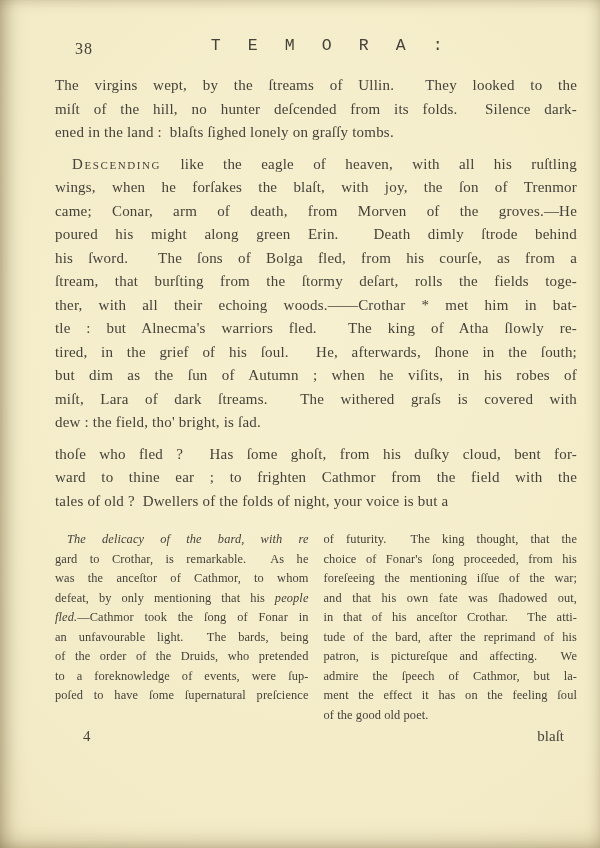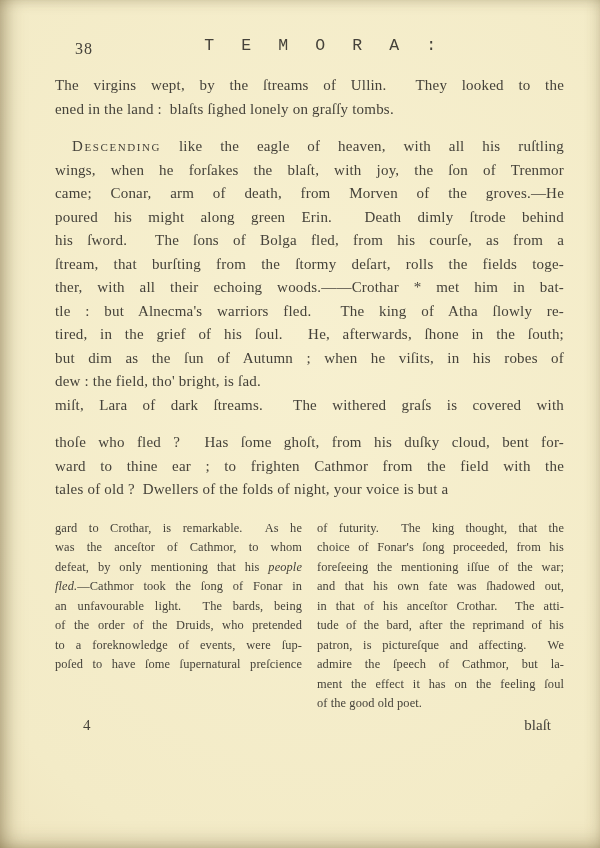--- a/index.html
+++ b/index.html
@@ -7,28 +7,28 @@
     width:600px;height:848px;position:relative;overflow:hidden;
     background:radial-gradient(130% 115% at 52% 40%, #f7f0d0 0%, #f3ebc7 55%, #ecdfb6 85%, #e2d5a4 100%);
     font-family:"Liberation Serif", serif;
     color:#45423a;
   }
   .vignette{position:absolute;inset:0;pointer-events:none;
     box-shadow:inset 14px 0 22px -12px rgba(92,74,36,.55),
                inset 0 -14px 24px -14px rgba(92,74,36,.40),
                inset -9px 0 18px -12px rgba(92,74,36,.30),
                inset 0 9px 16px -12px rgba(92,74,36,.22);}
-  .inner{position:relative;padding:36px 36px 0 55px;}
+  .inner{position:relative;padding:36px 23px 0 55px;}
   .header{position:relative;height:26px;}
   .page-num{position:absolute;left:20px;top:4px;font-size:16px;letter-spacing:1px;}
   .title{position:absolute;left:0;right:0;top:0;text-align:center;
     font-size:16.5px;letter-spacing:.52em;padding-left:30px;font-family:Liberation Mono, monospace;}
   .bodytext{margin-top:12px;}
   .para{margin-top:0;}
-  .para + .para{margin-top:14px;}
+  .para + .para{margin-top:8px;}
   .line{font-size:15px;line-height:23.5px;letter-spacing:.2px;
     text-align:justify;text-align-last:justify;}
   .line.final{text-align-last:left;}
   .lead{font-variant:small-caps;letter-spacing:1.6px;}
   .it{font-style:italic;}
   .footnote{display:flex;gap:15px;margin-top:17px;}
   .fcol{flex:1;min-width:0;}
   .footnote .line{font-size:12.4px;line-height:19.5px;letter-spacing:.1px;}
   .sigrow{display:flex;justify-content:space-between;margin-top:3px;
     font-size:15px;}
@@ -40,44 +40,46 @@
 
 <div class="page">
   <div class="inner">
     <div class="header">
       <span class="page-num">38</span>
       <span class="title">T E M O R A :</span>
     </div>
     <div class="bodytext">
         <div class="para">
           <div class="line">The virgins wept, by the ſtreams of Ullin.&nbsp; They looked to the</div>
+          <div class="line">miſt of the hill, no hunter deſcended from its folds.&nbsp; Silence dark-</div>
           <div class="line final">ened in the land :&nbsp; blaſts ſighed lonely on graſſy tombs.</div>
         </div>
         <div class="para">
           <div class="line" style="text-indent: 17px;"><span class="lead">Descending</span> like the eagle of heaven, with all his ruſtling</div>
           <div class="line">wings, when he forſakes the blaſt, with joy, the ſon of Trenmor</div>
           <div class="line">came; Conar, arm of death, from Morven of the groves.—He</div>
           <div class="line">poured his might along green Erin.&nbsp; Death dimly ſtrode behind</div>
           <div class="line">his ſword.&nbsp; The ſons of Bolga fled, from his courſe, as from a</div>
           <div class="line">ſtream, that burſting from the ſtormy deſart, rolls the fields toge-</div>
           <div class="line">ther, with all their echoing woods.——Crothar * met him in bat-</div>
           <div class="line">tle : but Alnecma's warriors fled.&nbsp; The king of Atha ſlowly re-</div>
           <div class="line">tired, in the grief of his ſoul.&nbsp; He, afterwards, ſhone in the ſouth;</div>
           <div class="line">but dim as the ſun of Autumn ; when he viſits, in his robes of</div>
+          <div class="line">miſt, Lara of dark ſtreams.&nbsp; The withered graſs is covered with</div>
           <div class="line final">dew : the field, tho' bright, is ſad.</div>
-          <div class="line">miſt, Lara of dark ſtreams.&nbsp; The withered graſs is covered with</div>
         </div>
         <div class="para">
           <div class="line">thoſe who fled ?&nbsp; Has ſome ghoſt, from his duſky cloud, bent for-</div>
           <div class="line">ward to thine ear ; to frighten Cathmor from the field with the</div>
           <div class="line final">tales of old ?&nbsp; Dwellers of the folds of night, your voice is but a</div>
         </div>
       </div>
     <div class="footnote">
       <div class="fcol">
+          <div class="line" style="text-indent: 12px;"><span class="it"> The delicacy of the bard, with re</span></div>
           <div class="line">gard to Crothar, is remarkable.&nbsp; As he</div>
           <div class="line">was the anceſtor of Cathmor, to whom</div>
           <div class="line">defeat, by only mentioning that his <span class="it">people</span></div>
           <div class="line"><span class="it">fled.</span>—Cathmor took the ſong of Fonar in</div>
           <div class="line">an unfavourable light.&nbsp; The bards, being</div>
           <div class="line">of the order of the Druids, who pretended</div>
           <div class="line">to a foreknowledge of events, were ſup-</div>
           <div class="line">poſed to have ſome ſupernatural preſcience</div>
         </div>
       <div class="fcol">

